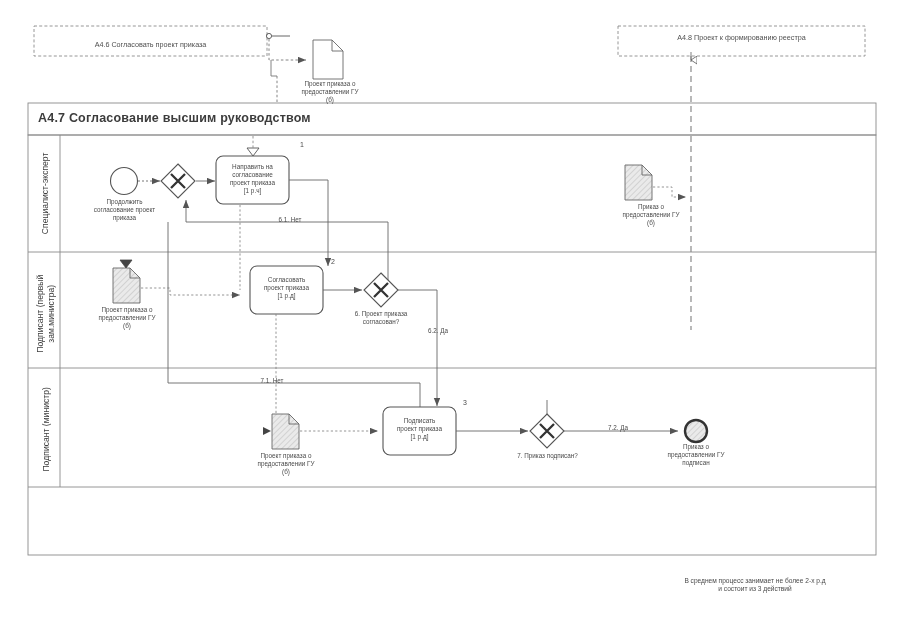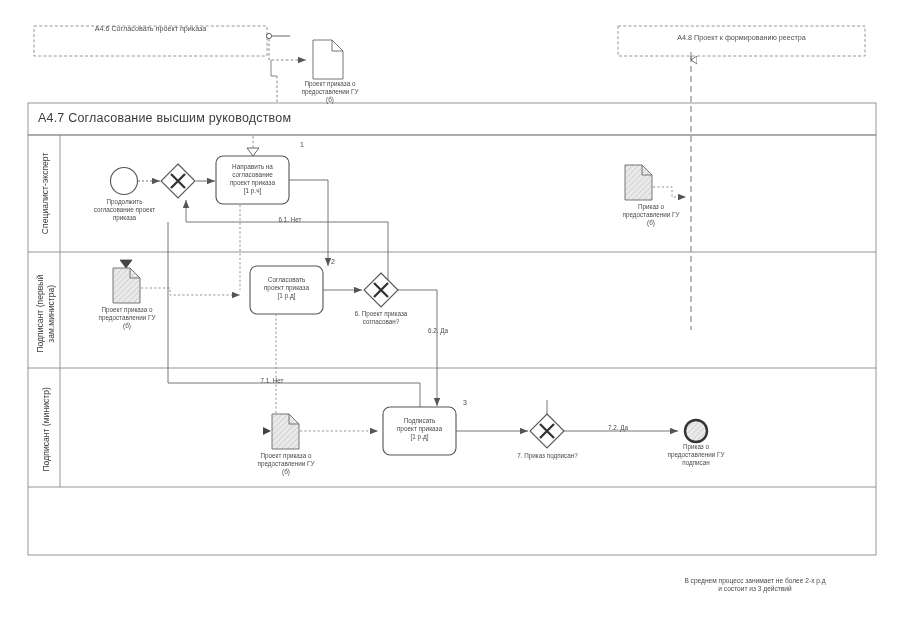--- a/index.html
+++ b/index.html
@@ -32,20 +32,21 @@
   }
   .ext-box-label {
     font-size: 7.2px;
     color: #4f4f4f;
   }
   .pool-title {
     font-size: 12.5px;
     color: #3c3c3c;
     text-align: left;
     letter-spacing: 0.2px;
+    font-weight: bold;
   }
   .lane-title {
     font-size: 8.6px;
     color: #3c3c3c;
     text-align: center;
     transform-origin: center center;
   }
   .task-label {
     font-size: 6.4px;
     color: #4a4a4a;
@@ -207,21 +208,21 @@
 
   <path d="M564,431 L678,431" stroke="#666" stroke-width="0.9" fill="none" marker-end="url(#arrowSolid)"></path>
 
   <g>
     <circle cx="696" cy="431" r="11" fill="url(#hatch)" stroke="#333" stroke-width="2.4"></circle>
   </g>
 
   <path d="M547,414 L547,400" stroke="#666" stroke-width="0.9" fill="none"></path>
 </svg>
 
-<div class="lbl ext-box-label" style="left:34px; top:24px; width:233px;text-align:center;">A4.6 Согласовать проект приказа</div>
+<div class="lbl ext-box-label" style="left:34px; top:40px; width:233px;text-align:center;">A4.6 Согласовать проект приказа</div>
 
 <div class="lbl ext-box-label" style="left:618px; top:33px; width:247px;">A4.8 Проект к формированию реестра</div>
 
 <div class="lbl obj-label" style="left:270px; top:80px; width:120px;">Проект приказа о
 предоставлении ГУ
 (б)</div>
 
 <div class="lbl pool-title" style="left:38px; top:111px; width:500px;">A4.7 Согласование высшим руководством</div>
 
 <div class="lbl lane-title" style="left:-5px; top:188px; width:100px;

